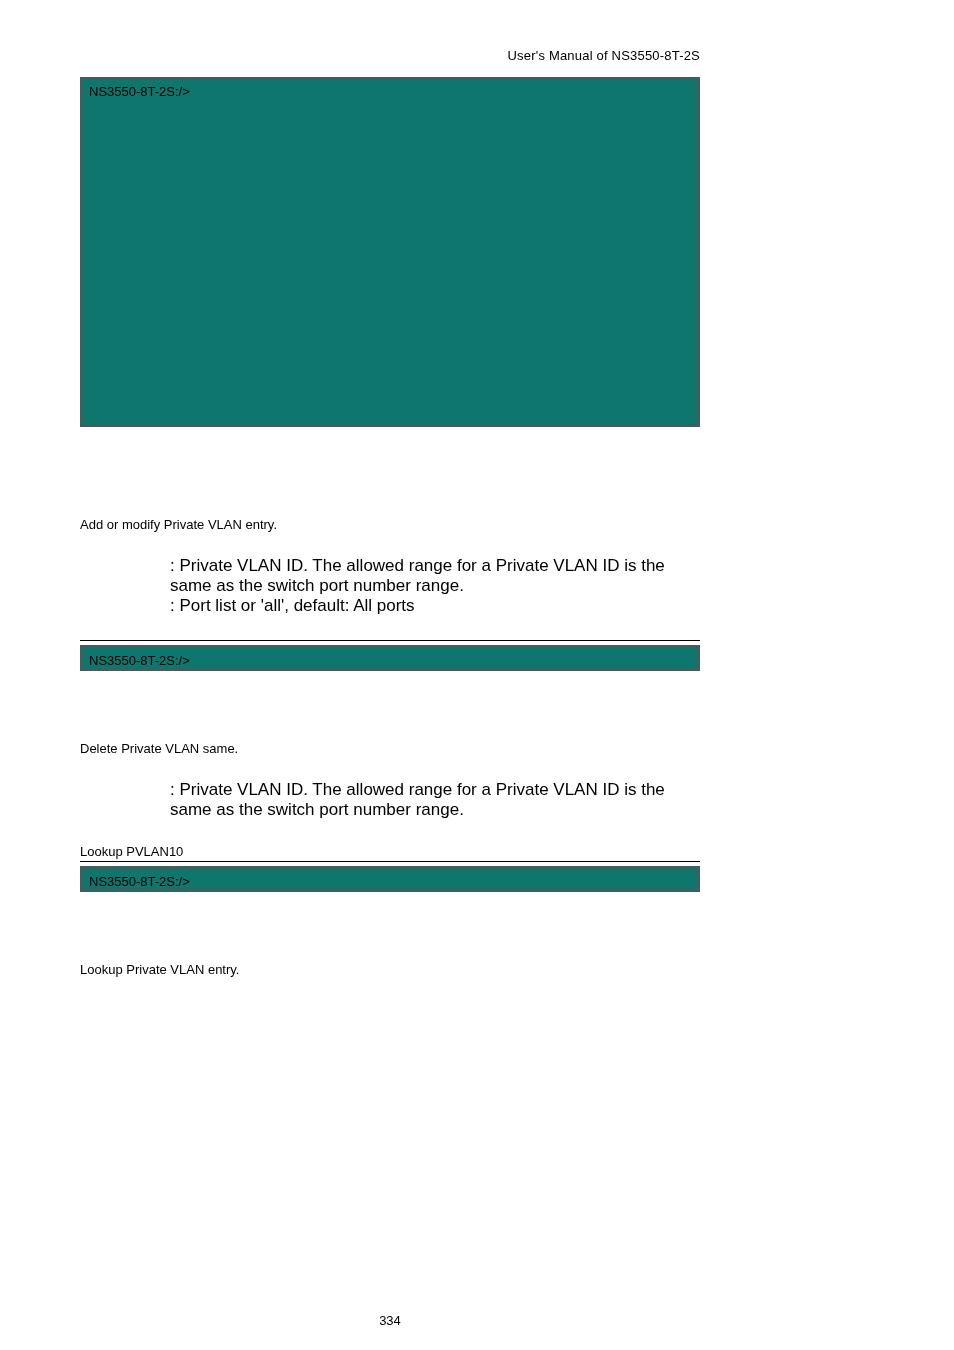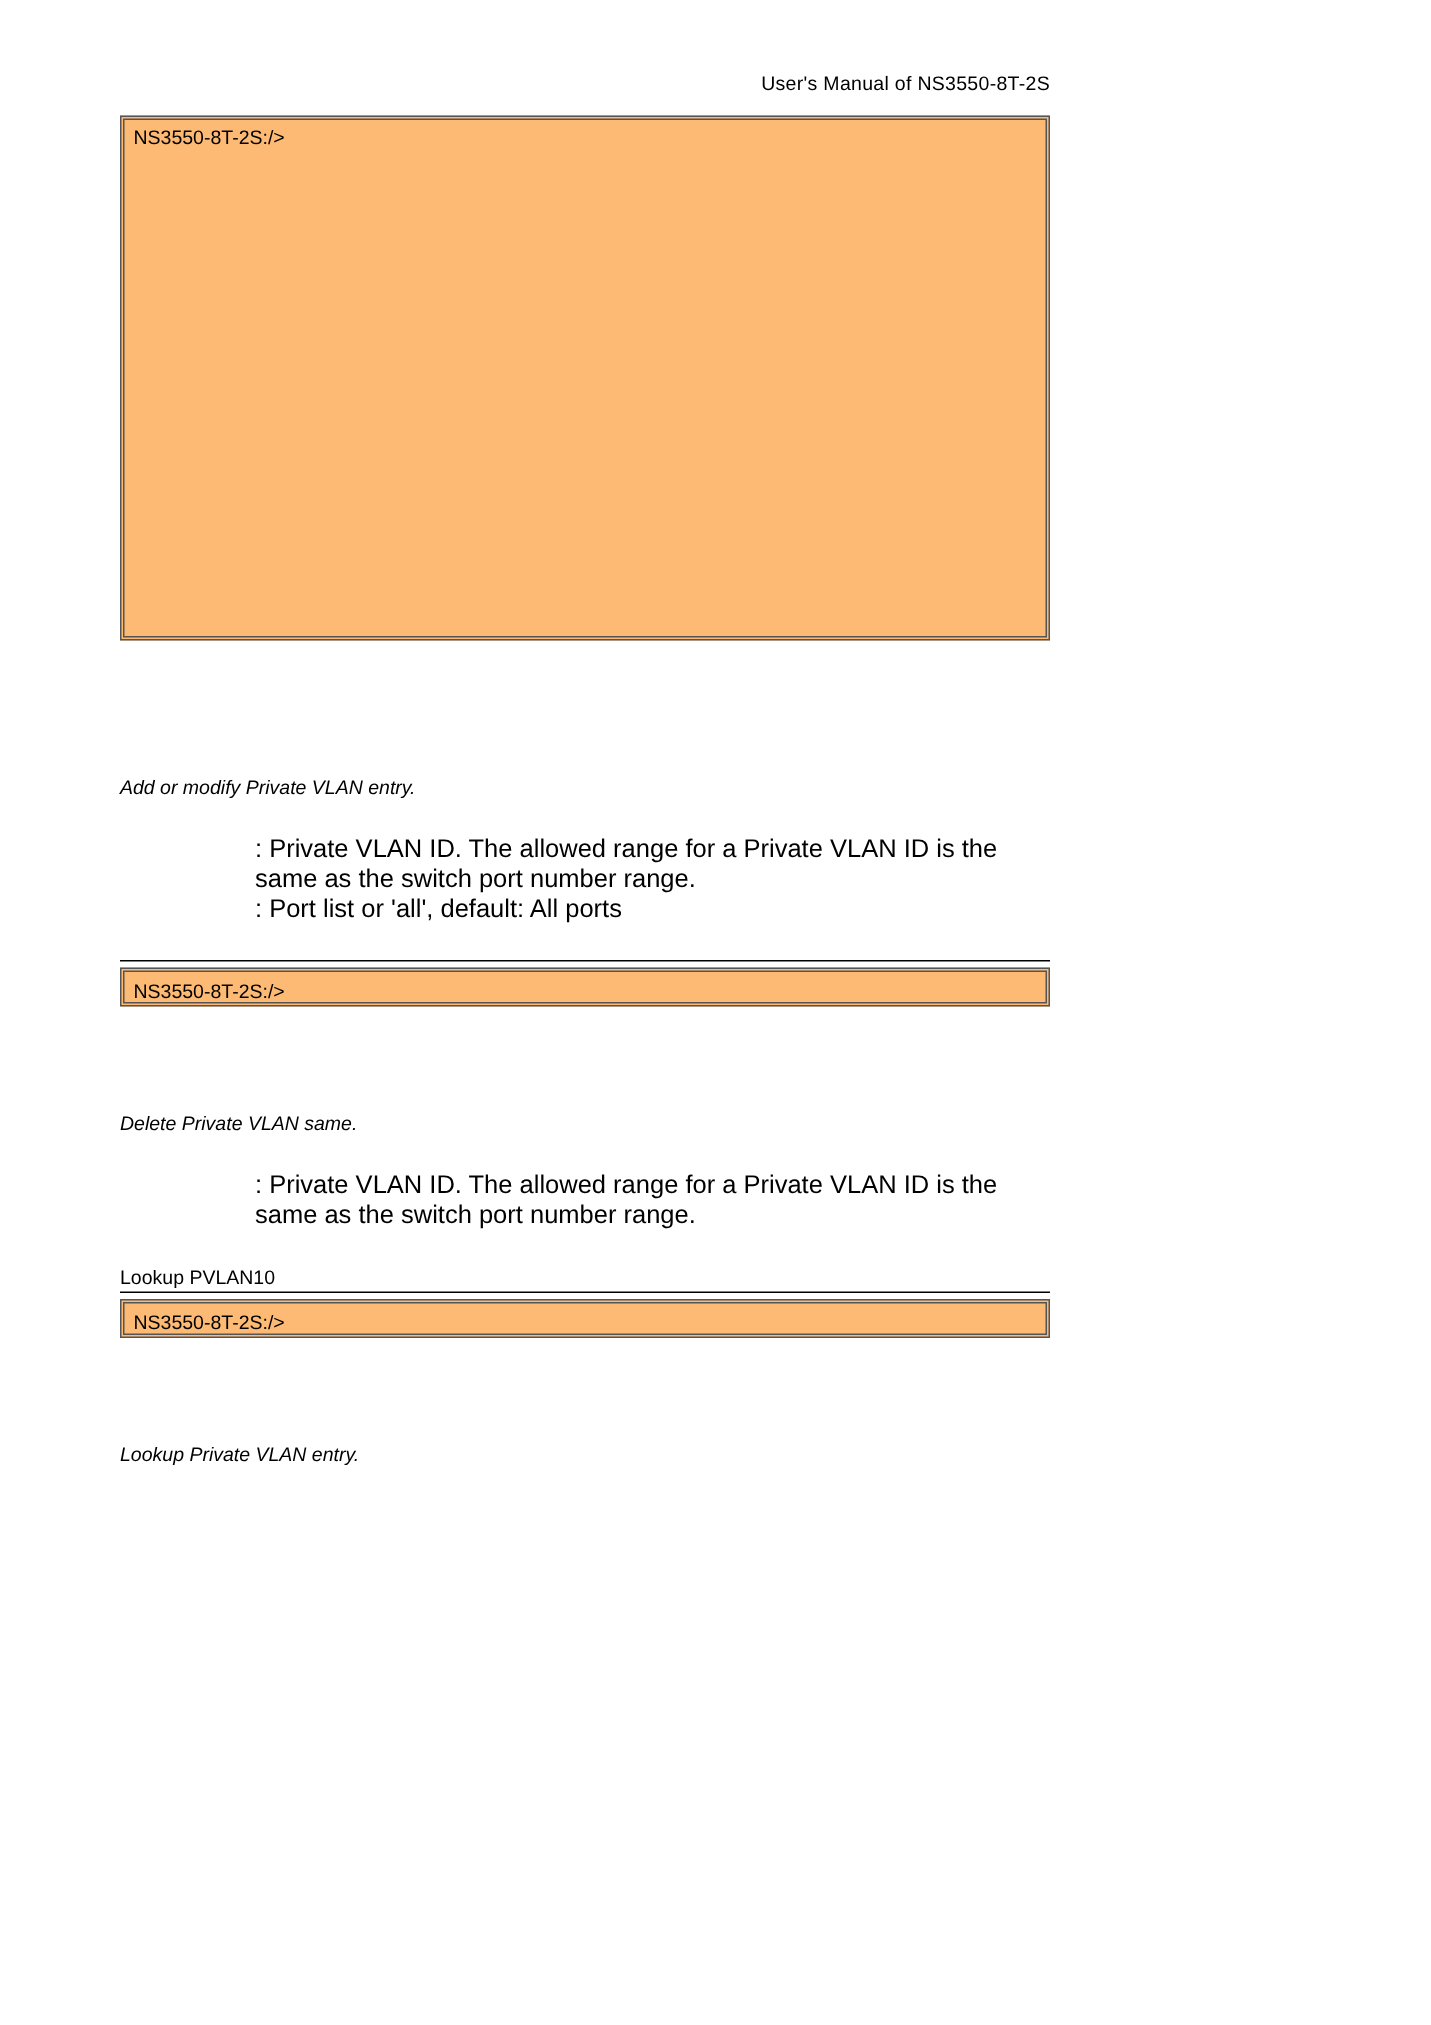--- a/index.html
+++ b/index.html
@@ -17,39 +17,39 @@
     position: relative;
   }
   .header-right {
     text-align: right;
     font-size: 13px;
     margin-bottom: 14px;
     letter-spacing: 0.2px;
   }
   .terminal-box {
     border: 3px double #555;
-    background: #fdba74;
+    background: #0f766e;
     padding: 4px 6px;
     font-family: Arial, Helvetica, sans-serif;
     font-size: 13px;
     box-sizing: border-box;
   }
   .terminal-large {
     height: 350px;
     margin-bottom: 90px;
   }
   .terminal-small {
     height: 26px;
     line-height: 18px;
     margin-bottom: 70px;
   }
   .desc, .syntax, .label-line, .example-line {
     font-size: 13px;
   }
-  .desc { margin-bottom: 24px; font-style: italic; }
+  .desc { margin-bottom: 24px; }
   .syntax { margin-bottom: 24px; }
   .param-line {
     font-size: 17px;
     margin-left: 90px;
   }
   .params-block { margin-bottom: 24px; }
   .example-line { margin-bottom: 0; }
   hr.sep {
     border: none;
     border-top: 1px solid #000;
@@ -100,13 +100,14 @@
   <div class="example-line">Lookup PVLAN10</div>
   <hr class="sep">
   <div class="section-spacer"></div>
   <div class="terminal-box terminal-small">
     <span>NS3550-8T-2S:/&gt;</span>
   </div>
 
   <div class="desc">Lookup Private VLAN entry.</div>
 
 
+  <div class="page-num">334</div>
 </div>
 
 </body></html>

